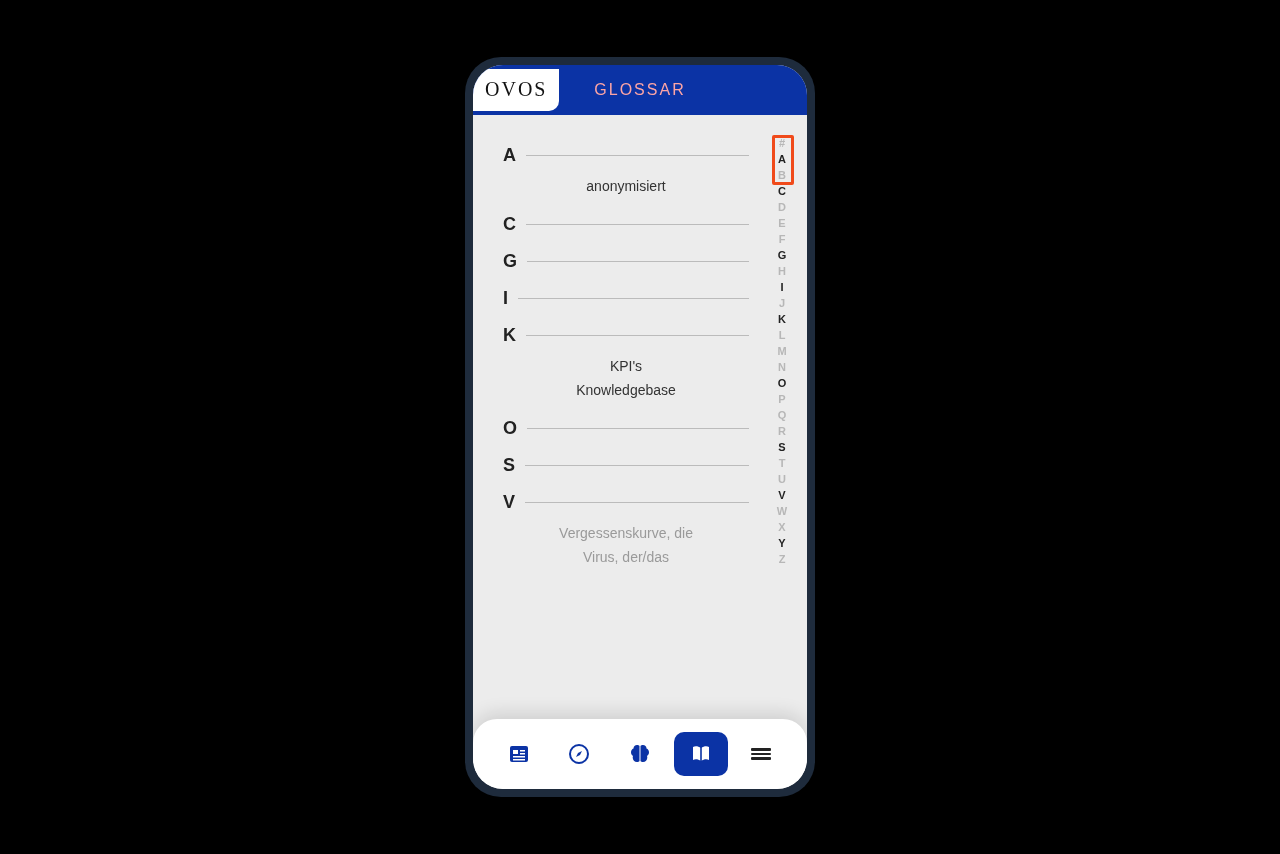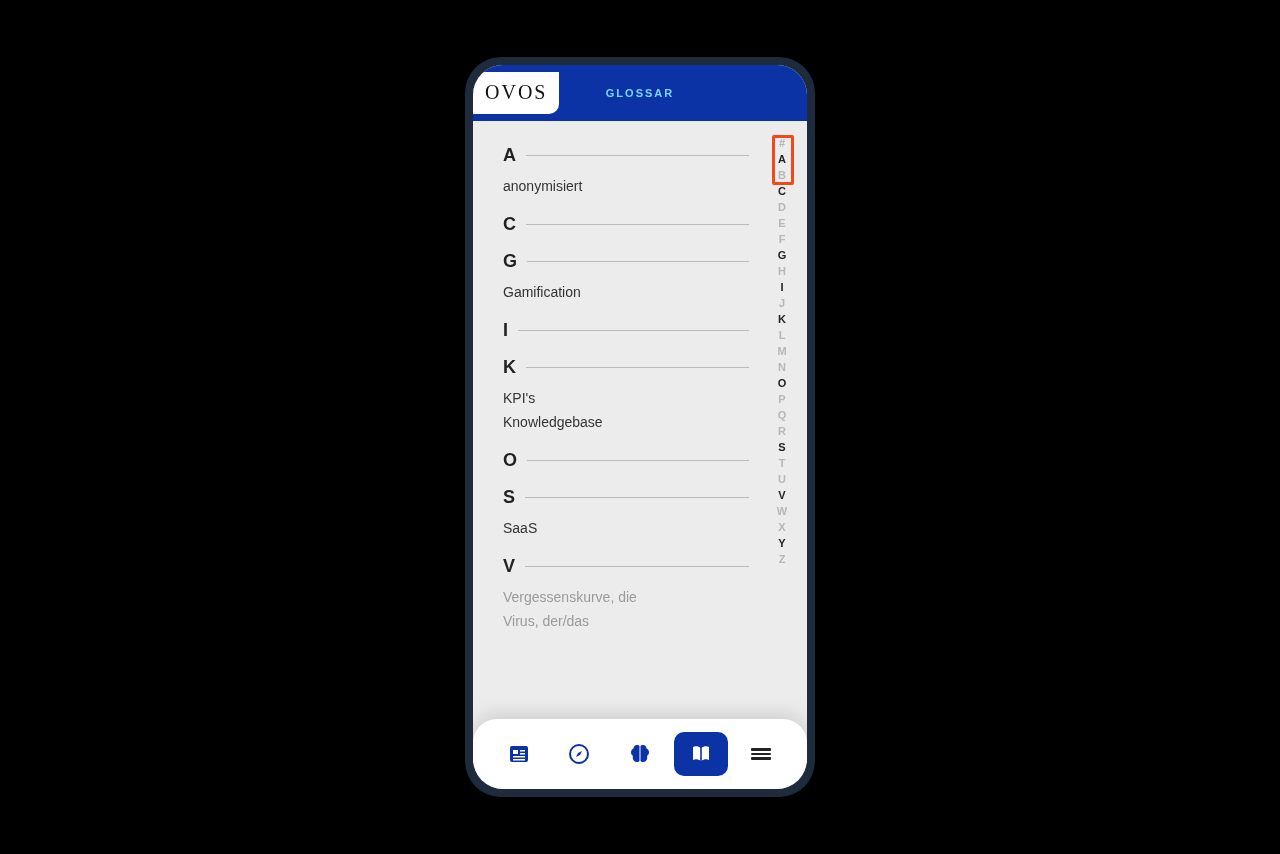--- a/index.html
+++ b/index.html
@@ -24,42 +24,42 @@
   .phone-screen {
     width: 100%;
     height: 100%;
     background: #ececec;
     border-radius: 30px;
     overflow: hidden;
     position: relative;
   }
   .header {
     background: #0b33a5;
-    height: 56px;
+    height: 50px;
     display: flex;
     align-items: center;
     position: relative;
   }
   .logo-box {
     background: #fff;
     border-radius: 0 0 10px 0;
     padding: 6px 12px 8px 12px;
     font-family: Georgia, "Times New Roman", serif;
     font-size: 20px;
     letter-spacing: 2px;
     font-weight: 500;
     color: #111;
     height: 42px;
     display: flex;
     align-items: center;
   }
   .header-title {
-    color: #7dd3fc;
-    font-size: 11px;
-    font-weight: 700;
+    color: #fca5a5;
+    font-size: 16px;
+    font-weight: 400;
     letter-spacing: 2px;
     position: absolute;
     left: 50%;
     transform: translateX(-50%);
   }
   .content {
     position: absolute;
     top: 50px;
     bottom: 70px;
     left: 0;
@@ -89,20 +89,21 @@
   }
   .section-line {
     flex: 1;
     height: 1px;
     background: #bbb;
   }
   .entry {
     font-size: 14px;
     color: #333;
     padding: 4px 0;
+    text-align: center;
   }
   .fade-bottom {
     position: absolute;
     bottom: 0;
     left: 0; right: 0;
     height: 70px;
     background: linear-gradient(to bottom, rgba(236,236,236,0) 0%, #ececec 85%);
     pointer-events: none;
   }
   .faded .entry { color: #9a9a9a; }
@@ -188,21 +189,20 @@
             <div class="section-head">
               <div class="section-letter">C</div>
               <div class="section-line"></div>
             </div>
           </div>
           <div class="section">
             <div class="section-head">
               <div class="section-letter">G</div>
               <div class="section-line"></div>
             </div>
-            <div class="entry">Gamification</div>
           </div>
           <div class="section">
             <div class="section-head">
               <div class="section-letter">I</div>
               <div class="section-line"></div>
             </div>
           </div>
           <div class="section">
             <div class="section-head">
               <div class="section-letter">K</div>
@@ -215,21 +215,20 @@
             <div class="section-head">
               <div class="section-letter">O</div>
               <div class="section-line"></div>
             </div>
           </div>
           <div class="section">
             <div class="section-head">
               <div class="section-letter">S</div>
               <div class="section-line"></div>
             </div>
-            <div class="entry">SaaS</div>
           </div>
           <div class="section faded">
             <div class="section-head">
               <div class="section-letter">V</div>
               <div class="section-line"></div>
             </div>
             <div class="entry">Vergessenskurve, die</div>
             <div class="entry">Virus, der/das</div>
           </div>
           <div class="fade-bottom"></div>

